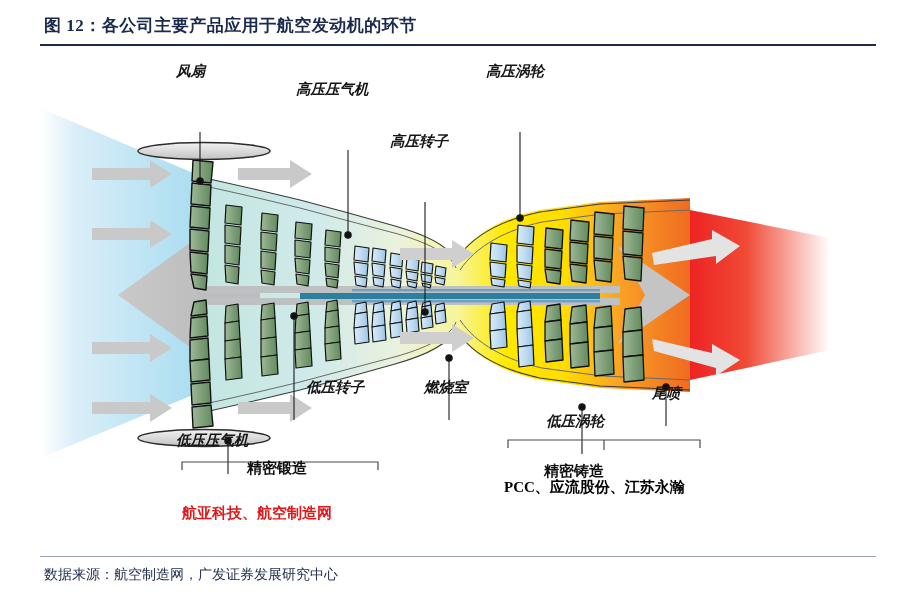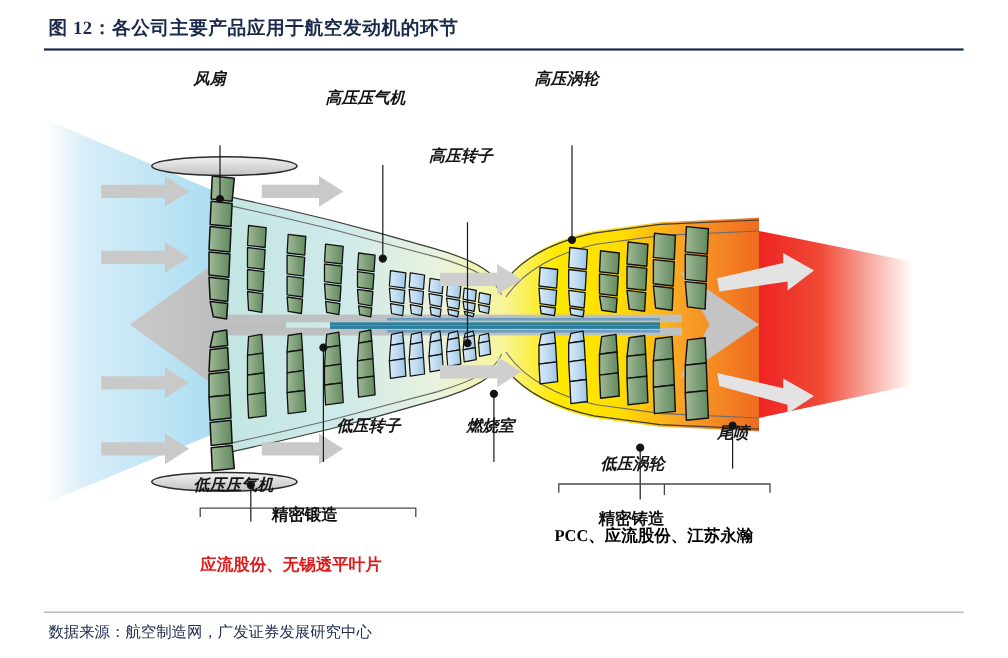--- a/index.html
+++ b/index.html
@@ -375,21 +375,21 @@
   <div class="lbl" style="left:296px;top:80px;">高压压气机</div>
   <div class="lbl" style="left:486px;top:62px;">高压涡轮</div>
   <div class="lbl" style="left:390px;top:132px;">高压转子</div>
   <div class="lbl" style="left:176px;top:431px;">低压压气机</div>
   <div class="lbl" style="left:306px;top:378px;">低压转子</div>
   <div class="lbl" style="left:424px;top:378px;text-align:center;">燃烧室</div>
   <div class="lbl" style="left:546px;top:412px;">低压涡轮</div>
   <div class="lbl" style="left:652px;top:384px;">尾喷</div>
 
   <div class="lbl-proc" style="left:247px;top:459px;">精密锻造</div>
-  <div class="lbl-red" style="left:182px;top:504px;color:#e01a1a;">应流股份、无锡透平叶片</div>
+  <div class="lbl-red" style="left:182px;top:504px;color:#e01a1a;">航亚科技、航空制造网</div>
 
   <div class="lbl-proc" style="left:528px;top:462px;margin-left:16px;">精密铸造</div>
   <div class="lbl-red" style="left:504px;top:478px;color:#000000;">PCC、应流股份、江苏永瀚</div>
 
   <div class="source-rule"></div>
   <div class="source-text">数据来源：航空制造网，广发证券发展研究中心</div>
 
 </div>
 
 </body></html>

